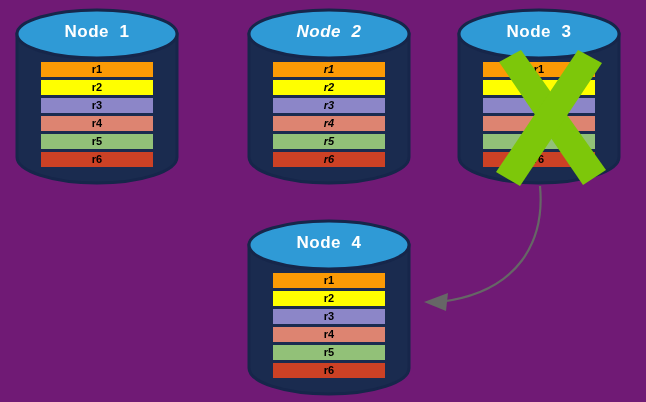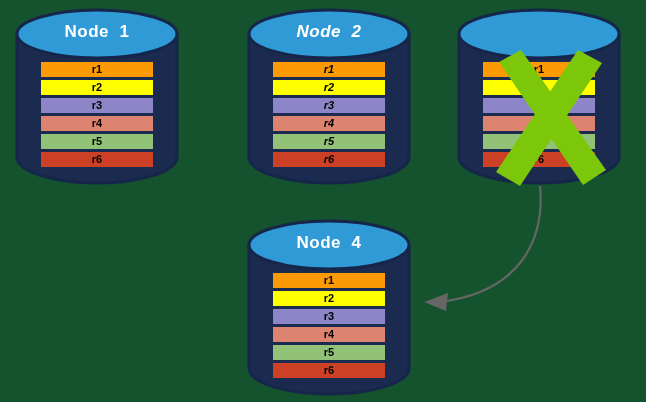--- a/index.html
+++ b/index.html
@@ -4,21 +4,21 @@
 <style>
   html, body {
     margin: 0;
     padding: 0;
     background: #ffffff;
   }
   #canvas {
     position: relative;
     width: 646px;
     height: 402px;
-    background: #14532d;
+    background: #701a75;
     overflow: hidden;
     font-family: "Liberation Sans", "DejaVu Sans", sans-serif;
   }
 
   
   .node {
     position: absolute;
     width: 164px;
     height: 175px;
   }
@@ -118,20 +118,21 @@
       <div class="row" style="background:#92c178">r5</div>
       <div class="row" style="background:#cc4125">r6</div>
     </div>
   </div>
 
   <div class="node" id="node-3" style="left:457px; top:8px;">
     <svg class="node-svg" viewBox="0 0 164 175">
       <path d="M2,26 L2,149 A80,26 0 0 0 162,149 L162,26 Z" fill="#1a2b4f" stroke="#16264a" stroke-width="3"></path>
       <ellipse cx="82" cy="26" rx="80" ry="24" fill="#2f9ad6" stroke="#16264a" stroke-width="3"></ellipse>
     </svg>
+    <div class="node-title">Node  3</div>
     <div class="rows">
       <div class="row" style="background:#fb9a05">r1</div>
       <div class="row" style="background:#ffff00">r2</div>
       <div class="row" style="background:#8c86c8">r3</div>
       <div class="row" style="background:#dd8471">r4</div>
       <div class="row" style="background:#92c178">r5</div>
       <div class="row" style="background:#cc4125">r6</div>
     </div>
   </div>
 

